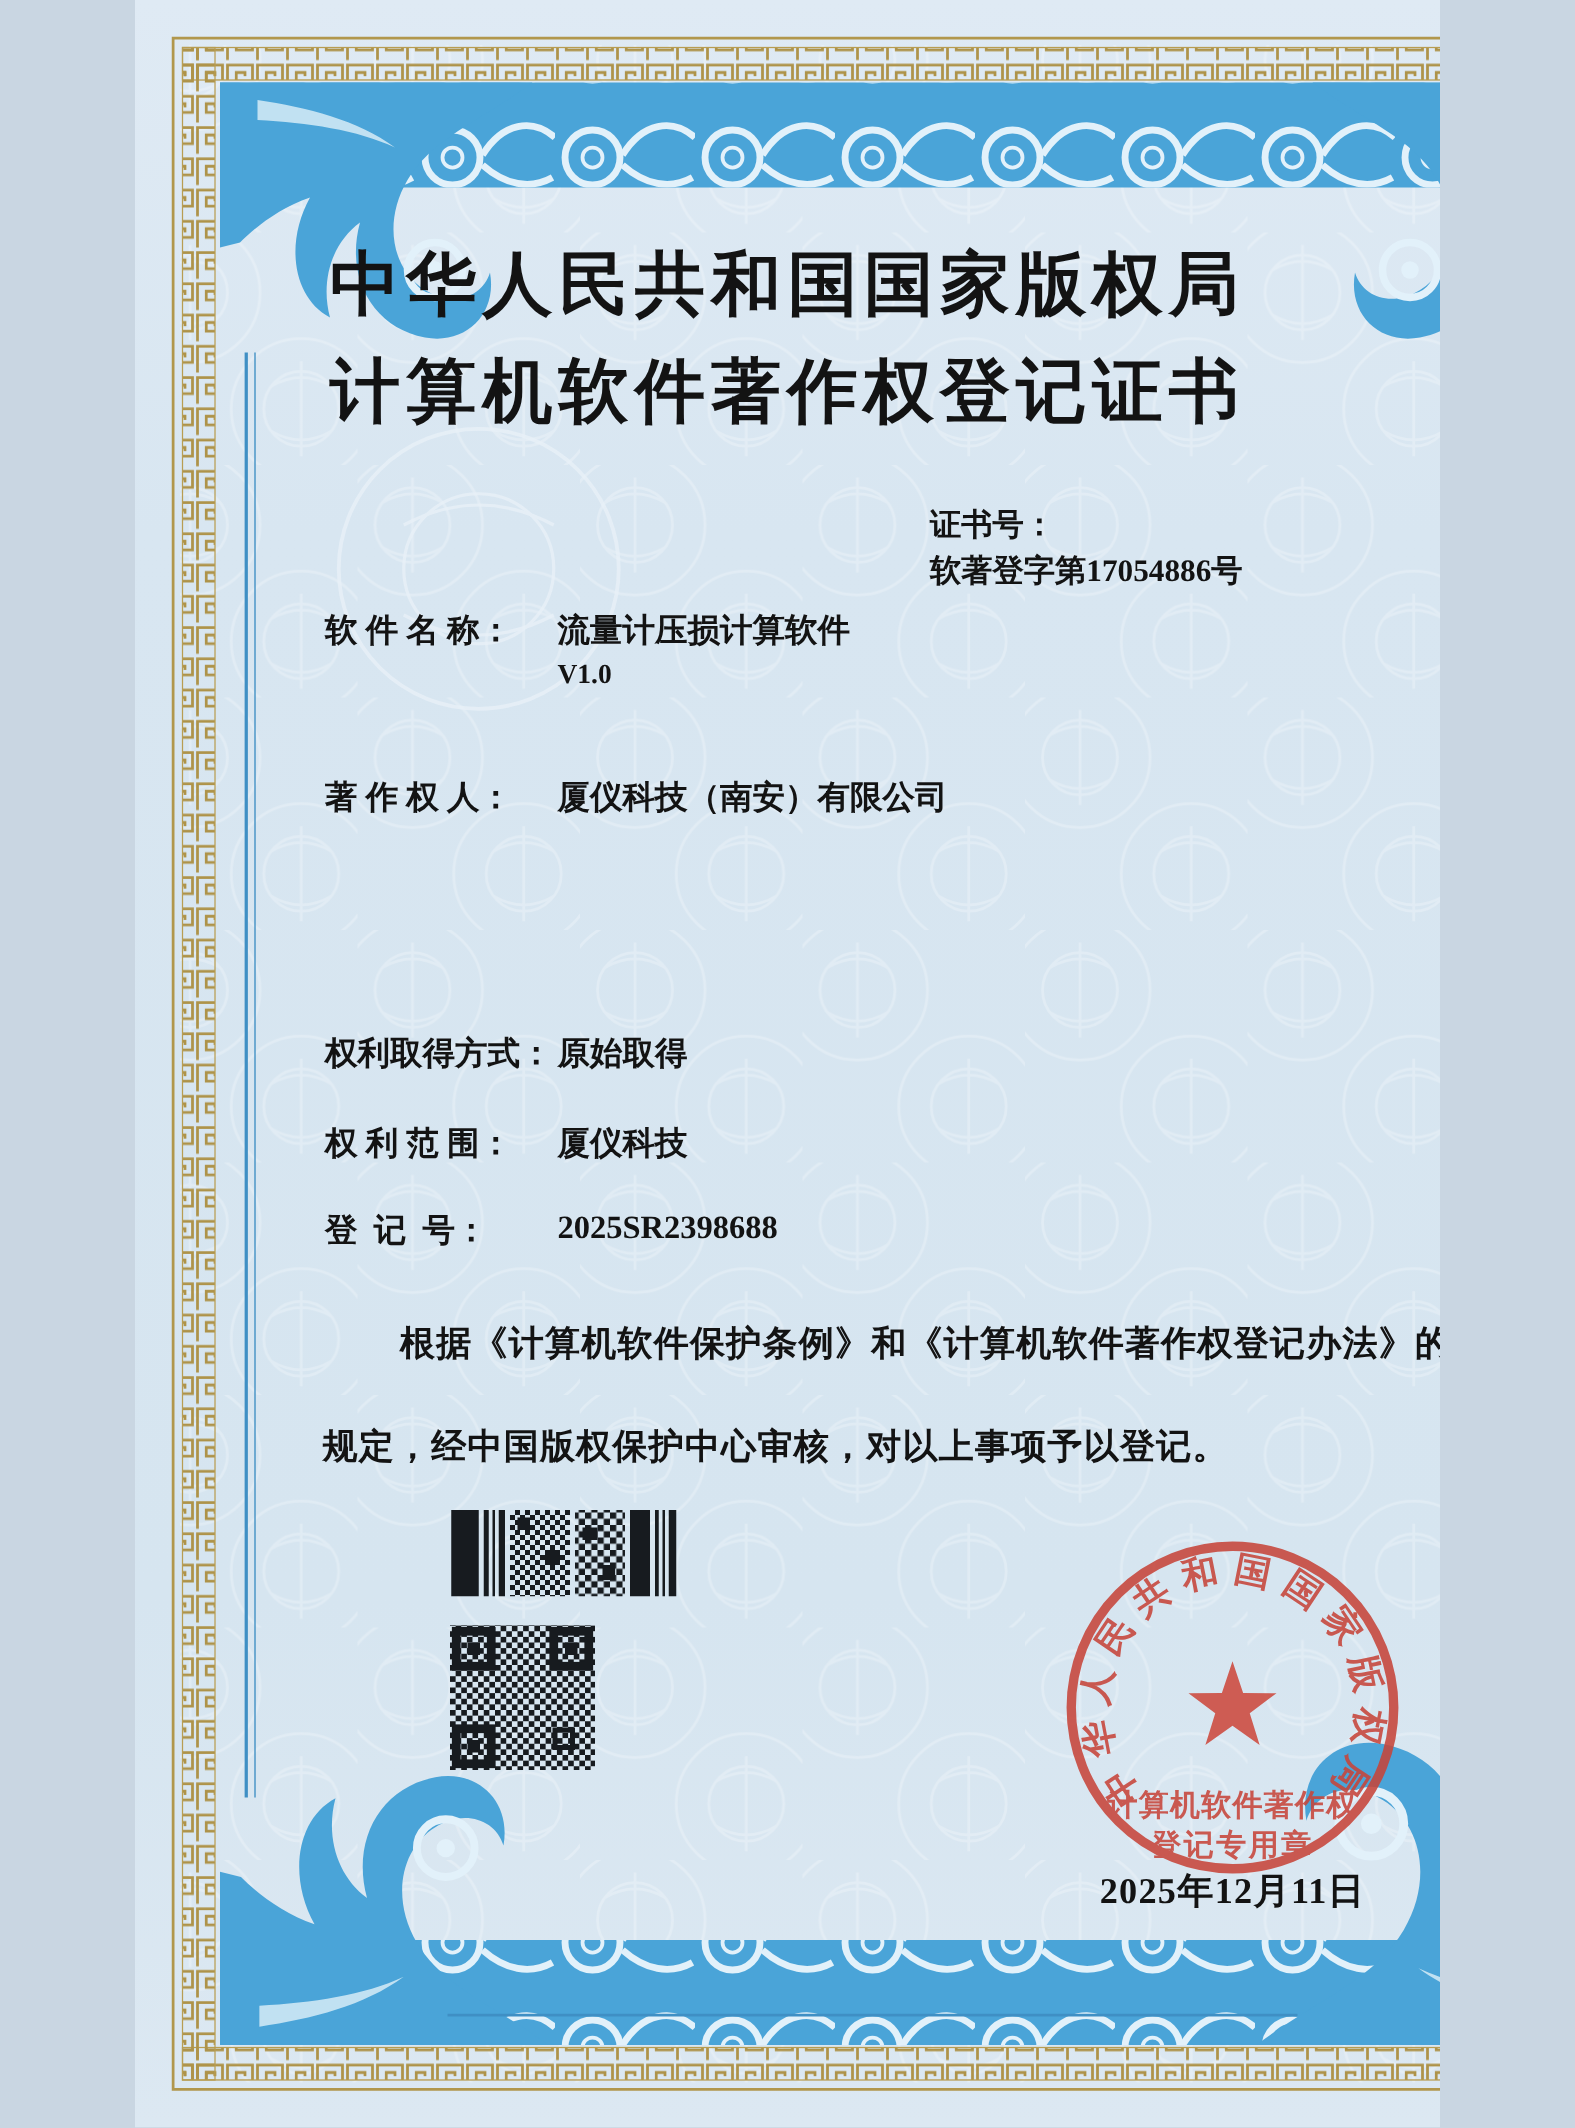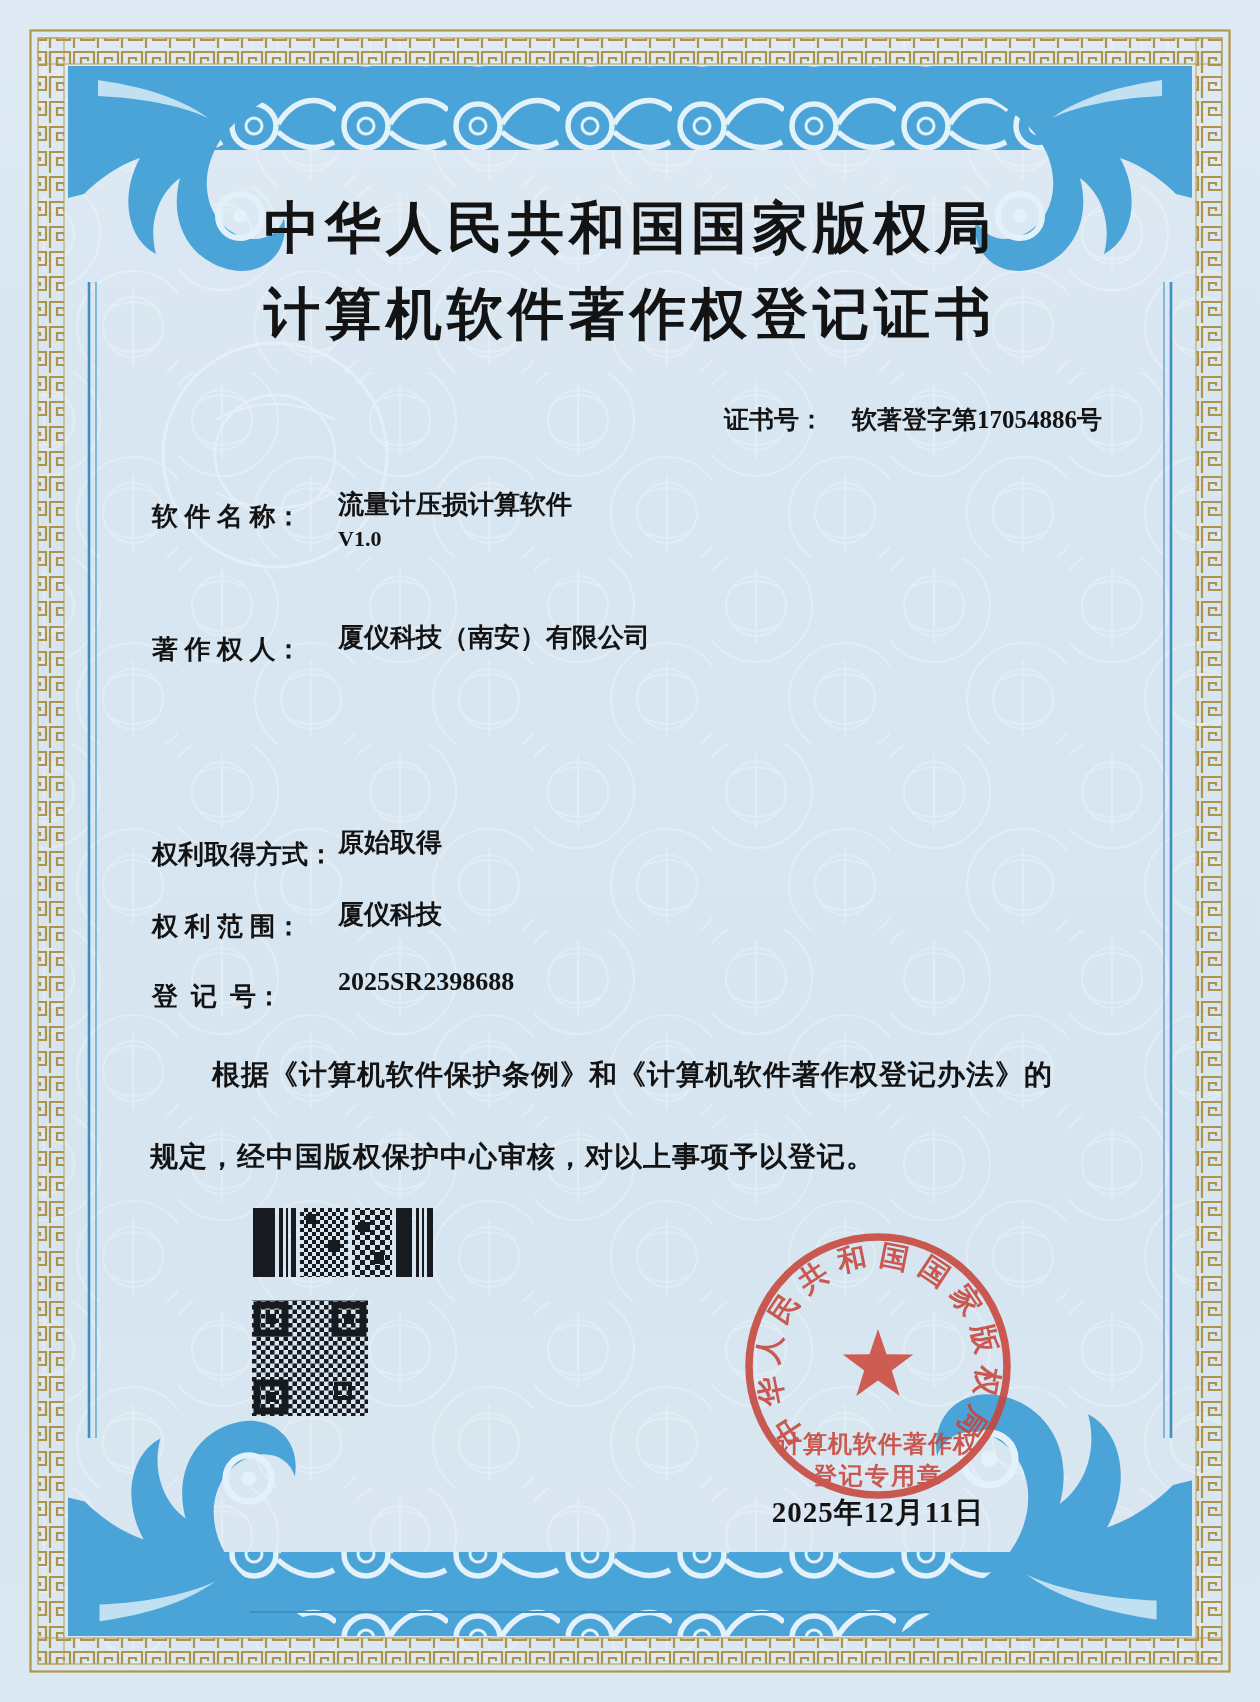--- a/index.html
+++ b/index.html
@@ -1,28 +1,28 @@
 <!DOCTYPE html>
 <html><head>
 <meta charset="utf-8">
 <style>
   html,body{margin:0;padding:0;background:#c9d6e2;}
   .page{
-    position:relative;width:1260px;height:1702px;margin:0 auto;overflow:hidden;
+    position:relative;width:1044px;height:1702px;margin:0 auto;overflow:hidden;
     background:linear-gradient(180deg,#dfeaf4 0%,#d8e6f1 25%,#d6e5f0 75%,#dce8f2 100%);
     font-family:"Liberation Serif","DejaVu Serif",serif;color:#131313;
   }
   .abs{position:absolute;}
   svg.layer{position:absolute;left:0;top:0;pointer-events:none;}
   .title{left:0;width:100%;text-align:center;font-size:56px;font-weight:bold;letter-spacing:5px;line-height:1.1;}
   .t1{top:198px;}
   .t2{top:284px;}
-  .certline{top:403px;right:158px;font-size:25px;font-weight:bold;display:flex;gap:28px;white-space:pre;}
+  .certline{top:403px;right:158px;font-size:25px;font-weight:bold;display:flex;gap:4px;white-space:pre;flex-direction:column;}
   .row{left:152px;font-size:26px;font-weight:bold;display:flex;white-space:pre;}
-  .row .lab{width:186px;margin-top:12px;}
+  .row .lab{width:186px;}
   .r-name{top:487px;}
   .ver{left:338px;top:526px;font-size:22px;font-weight:bold;}
   .r-owner{top:620px;}
   .r-method{top:825px;}
   .r-scope{top:897px;justify-content:flex-end;}
   .r-regno{top:967px;}
   .para{left:150px;width:920px;font-size:28px;font-weight:bold;letter-spacing:1px;white-space:nowrap;}
   .p1{top:1056px;padding-left:62px;}
   .p2{top:1138px;}
   .date{top:1493px;left:878px;transform:translateX(-50%);font-size:29px;font-weight:bold;letter-spacing:1px;white-space:nowrap;font-family:Liberation Serif, serif;}

